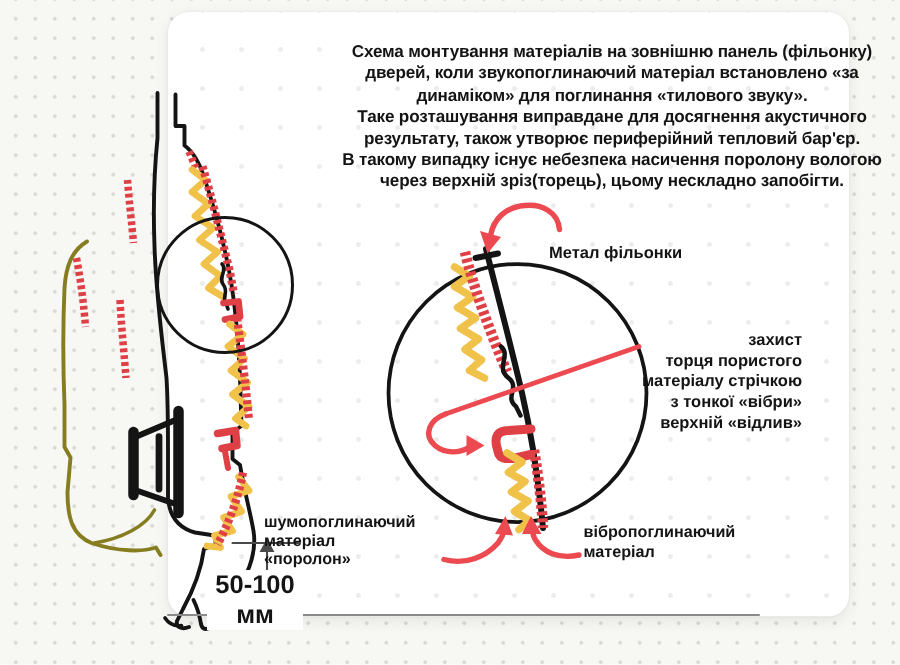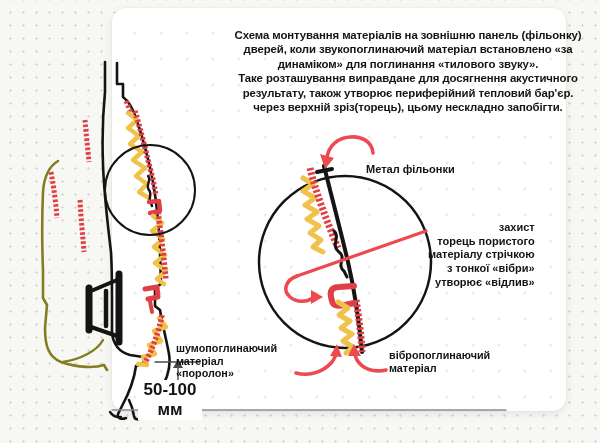--- a/index.html
+++ b/index.html
@@ -143,31 +143,32 @@
       <path class="s s-base" stroke-width="1.3" d="M112,410 L506,410"></path>
     </g>
   </svg>
 
   <div class="txt desc">
     <span>Схема монтування матеріалів на зовнішню панель (фільонку)</span>
     <span>дверей, коли звукопоглинаючий матеріал встановлено «за</span>
     <span>динаміком» для поглинання «тилового звуку».</span>
     <span>Таке розташування виправдане для досягнення акустичного</span>
     <span>результату, також утворює периферійний тепловий бар'єр.</span>
+    <span>В такому випадку існує небезпека насичення поролону вологою</span>
     <span>через верхній зріз(торець), цьому нескладно запобігти.</span>
   </div>
 
   <div class="txt lbl-metal">Метал фільонки</div>
 
   <div class="txt lbl-protect">
     <span>захист</span>
-    <span>торець пористого</span>
+    <span>торця пористого</span>
     <span>матеріалу стрічкою</span>
     <span>з тонкої «вібри»</span>
-    <span>утворює «відлив»</span>
+    <span>верхній «відлив»</span>
   </div>
 
   <div class="txt lbl-foam">
     <span>шумопоглинаючий</span>
     <span>матеріал</span>
     <span>«поролон»</span>
   </div>
 
   <div class="txt lbl-damp">
     <span>вібропоглинаючий</span>

